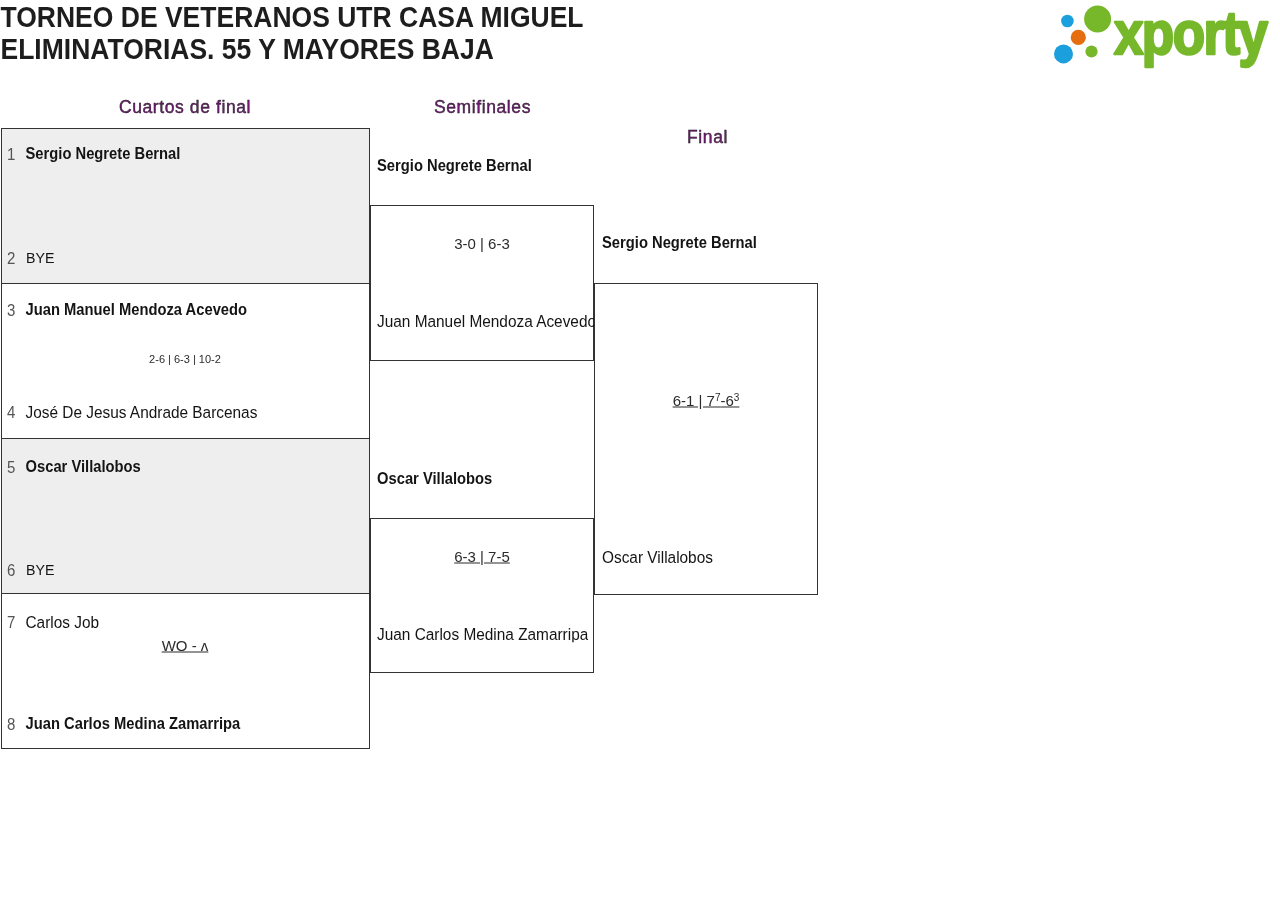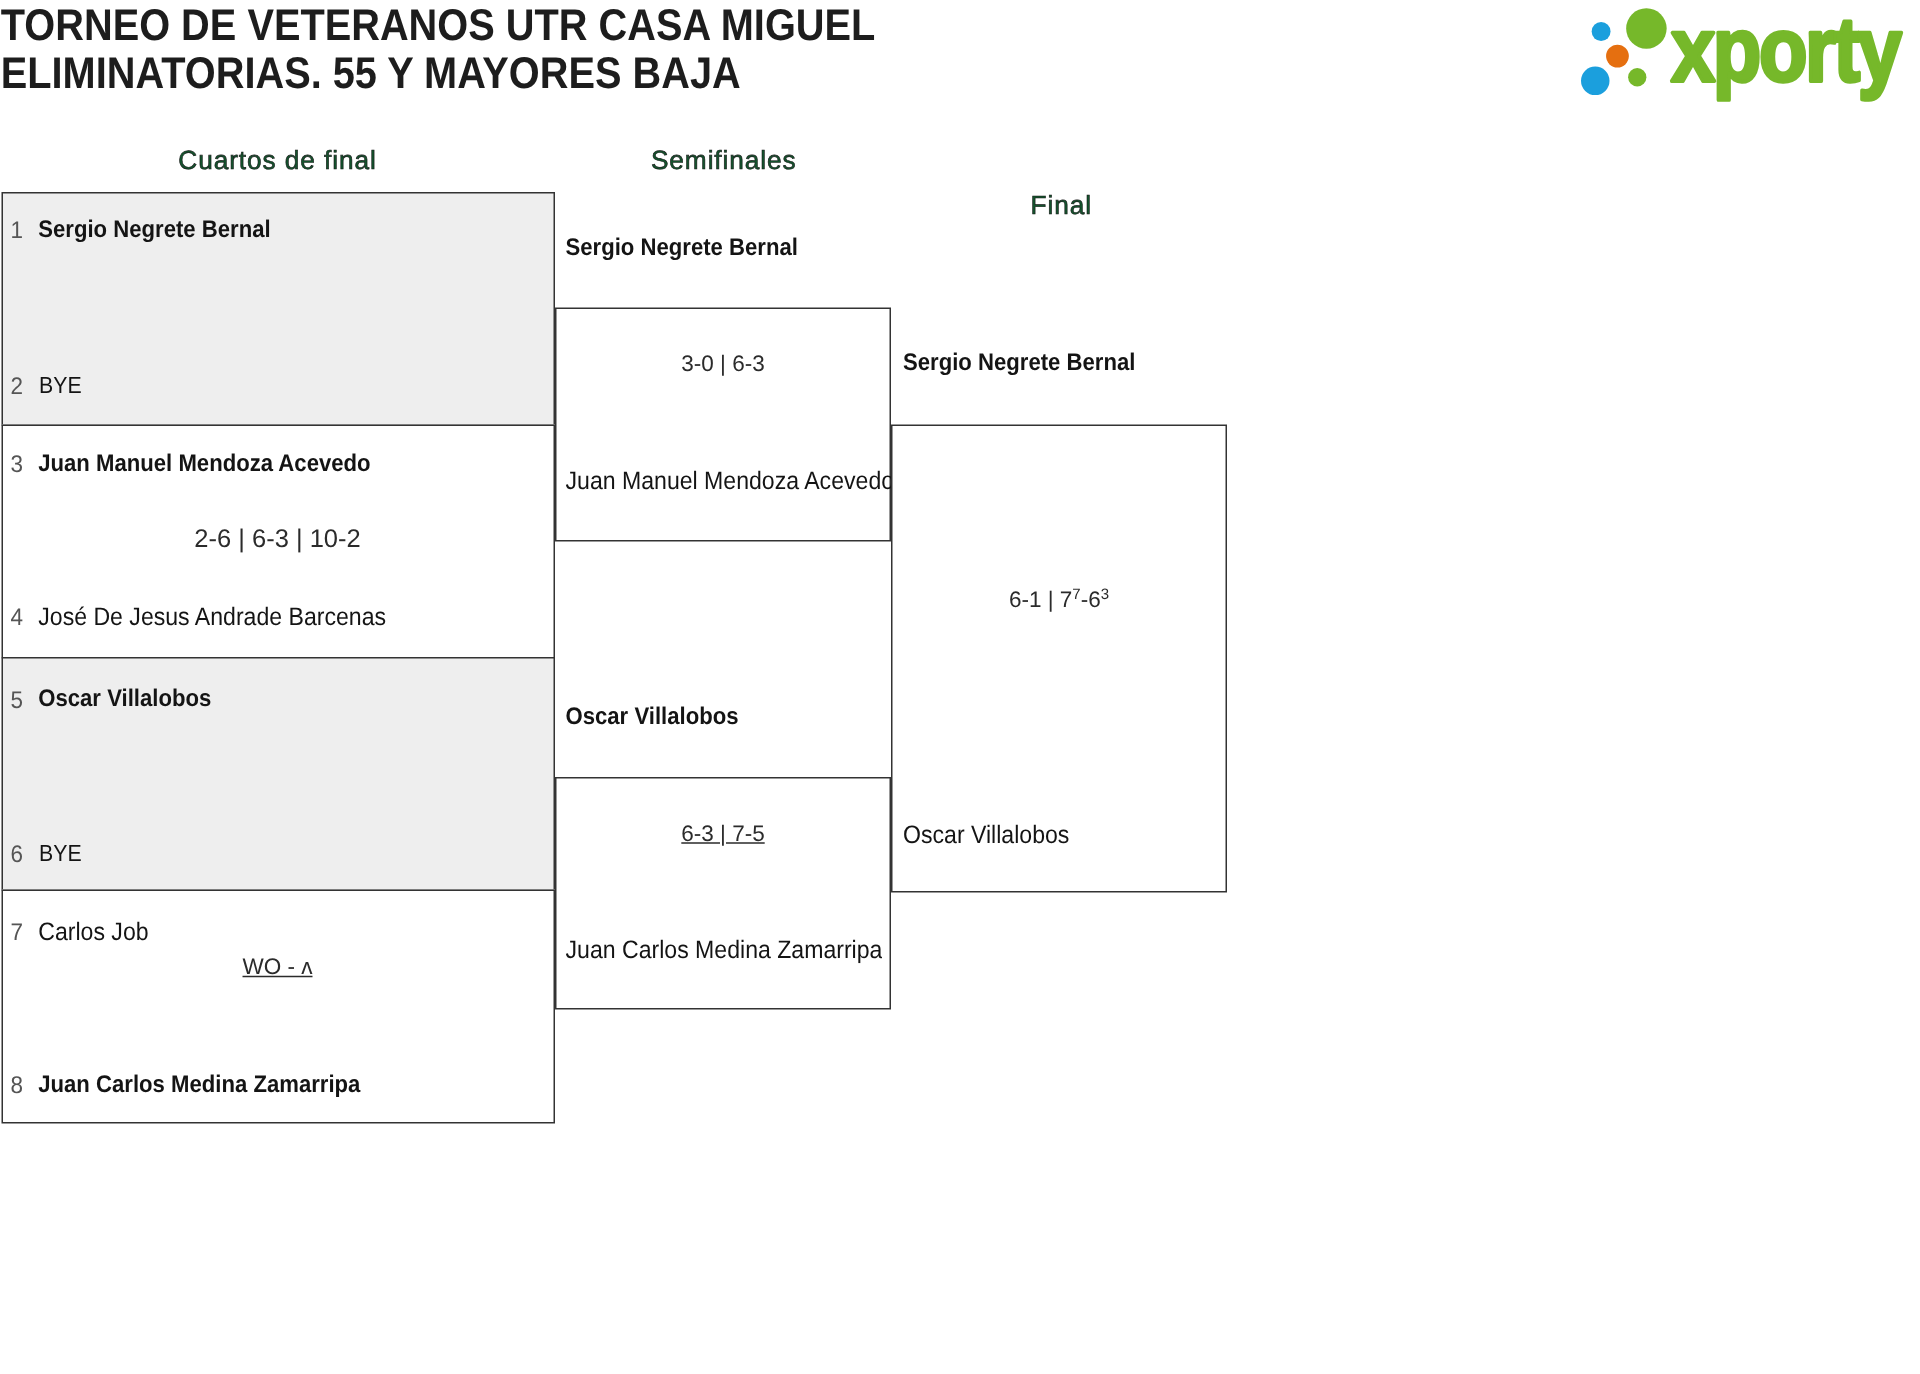--- a/index.html
+++ b/index.html
@@ -2,21 +2,21 @@
 <html><head>
 <meta charset="utf-8">
 <style>
   html,body{margin:0;padding:0;background:#fff;}
   body{width:1280px;height:916px;position:relative;overflow:hidden;
        font-family:"Liberation Sans",sans-serif;}
   .abs{position:absolute;}
   .title{left:0.5px;top:1.3px;font-size:26.5px;font-weight:bold;color:#1d1d1d;
          line-height:28.7px;transform:scaleY(1.114);transform-origin:0 0;
          letter-spacing:0px;white-space:nowrap;}
-  .hdr{font-size:17.5px;font-weight:normal;color:#14532d;letter-spacing:0.6px;
+  .hdr{font-size:17.5px;font-weight:normal;color:#701a75;letter-spacing:0.6px;
        -webkit-text-stroke:0.4px #141414;
        transform:translate(-50%,-50%);white-space:nowrap;}
   .box{position:absolute;border:1px solid #333;box-sizing:border-box;background:#fff;}
   .gray{background:#eee;}
   .num{position:absolute;font-size:15px;color:#555;line-height:15px;
        transform:translateY(-50%) scaleY(1.07);}
   .nm{position:absolute;font-size:15.4px;color:#141414;line-height:15px;
       transform:translateY(-50%) scaleY(1.09);white-space:nowrap;}
   .b{font-weight:bold;font-size:14.75px;}
   .sc{position:absolute;font-size:15px;color:#2b2b2b;line-height:15px;
@@ -50,21 +50,21 @@
 
   <div class="box" style="left:594.3px;top:282.9px;width:224.2px;height:312.4px;background:transparent;"></div>
 
   <div class="num" style="left:7px;top:153.5px;">1</div>
   <div class="nm b" style="left:25.5px;top:153.5px;">Sergio Negrete Bernal</div>
   <div class="num" style="left:7px;top:258px;">2</div>
   <div class="nm" style="left:26px;top:258px;font-size:14.2px;">BYE</div>
 
   <div class="num" style="left:7px;top:309.5px;">3</div>
   <div class="nm b" style="left:25.5px;top:309.5px;">Juan Manuel Mendoza Acevedo</div>
-  <div class="sc" style="left:185px;top:358.5px;font-size:17px;">2-6 | 6-3 | 10-2</div>
+  <div class="sc" style="left:185px;top:358.5px;font-size:11px;">2-6 | 6-3 | 10-2</div>
   <div class="num" style="left:7px;top:411.5px;">4</div>
   <div class="nm" style="left:25.5px;top:411.5px;">José De Jesus Andrade Barcenas</div>
 
   <div class="num" style="left:7px;top:467px;">5</div>
   <div class="nm b" style="left:25.5px;top:467px;">Oscar Villalobos</div>
   <div class="num" style="left:7px;top:569.5px;">6</div>
   <div class="nm" style="left:26px;top:569.5px;font-size:14.2px;">BYE</div>
 
   <div class="num" style="left:7px;top:622px;">7</div>
   <div class="nm" style="left:25.5px;top:622px;">Carlos Job</div>
@@ -74,14 +74,14 @@
 
   <div class="nm b" style="left:377px;top:165.5px;">Sergio Negrete Bernal</div>
   <div class="sc" style="left:482px;top:243px;">3-0 | 6-3</div>
   <div class="nm" style="left:377px;top:321px;max-width:217px;overflow:hidden;">Juan Manuel Mendoza Acevedo</div>
 
   <div class="nm b" style="left:377px;top:478.5px;">Oscar Villalobos</div>
   <div class="sc" style="left:482px;top:556px;text-decoration:underline;">6-3 | 7-5</div>
   <div class="nm" style="left:377px;top:633.5px;max-width:217px;overflow:hidden;">Juan Carlos Medina Zamarripa</div>
 
   <div class="nm b" style="left:602px;top:243px;">Sergio Negrete Bernal</div>
-  <div class="sc" style="left:706px;top:400px;">6-1 | 7<sup>7</sup>-6<sup>3</sup></div>
+  <div class="sc" style="left:706px;top:400px;text-decoration:underline;">6-1 | 7<sup>7</sup>-6<sup>3</sup></div>
   <div class="nm" style="left:602px;top:557px;">Oscar Villalobos</div>
 
 </body></html>

